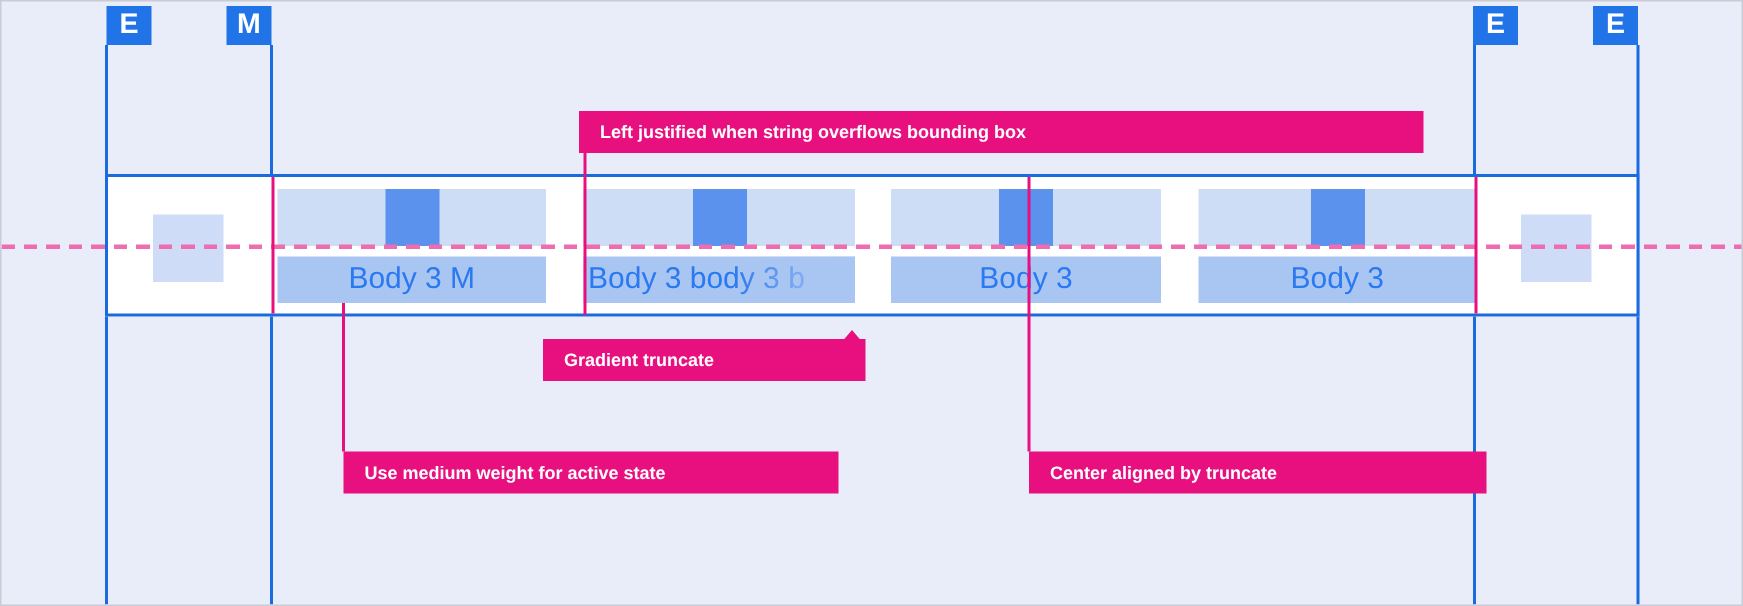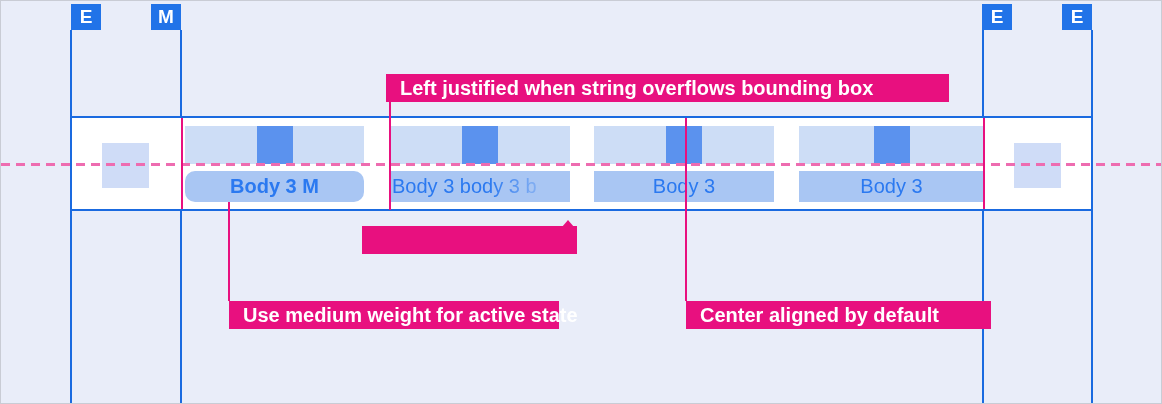--- a/index.html
+++ b/index.html
@@ -47,33 +47,33 @@
   .tab-top{
     position:relative;height:38px;background:#cdddf6;
     display:flex;align-items:stretch;justify-content:center;
   }
   .tab-square{width:36px;background:#5b92ee;}
   .tab-label{
     position:relative;margin-top:7px;height:31px;line-height:31px;
     background:#a9c6f3;color:#2b79f0;font-size:20px;
     text-align:center;white-space:nowrap;overflow:hidden;
   }
-  .tab-label.active{font-weight:700;border-radius:10px;}
+  .tab-label.active{font-weight:400;}
   .tab-label.leftjust{text-align:left;padding-left:3px;}
   .fade-overlay{
     position:absolute;top:0;right:0;bottom:0;width:45%;
     background:linear-gradient(90deg,rgba(169,198,243,0) 0%,#a9c6f3 85%);
   }
   
   .redline{position:absolute;width:2px;background:#e8107f;z-index:5;}
   
   .annotation{
     position:absolute;height:28px;line-height:28px;
     background:#e8107f;color:#ffffff;
-    font-size:20px;font-weight:700;white-space:nowrap;
+    font-size:12px;font-weight:700;white-space:nowrap;
     padding:0 14px;box-sizing:border-box;z-index:6;
   }
   .annotation .arrow-up{
     position:absolute;top:-6px;right:3px;width:0;height:0;
     border-left:6px solid transparent;border-right:6px solid transparent;
     border-bottom:7px solid #e8107f;
   }
 </style>
 </head>
 <body>
@@ -139,22 +139,23 @@
   <div class="redline" style="left:180px;top:117px;height:91px"></div>
   <div class="redline" style="left:982px;top:117px;height:91px"></div>
   <div class="redline" style="left:388px;top:101px;height:108px"></div>
   <div class="redline" style="left:684px;top:117px;height:183px"></div>
   <div class="redline" style="left:227px;top:201px;height:99px"></div>
 
   <div class="annotation" style="left:385px;top:73px;width:563px">
     <span>Left justified when string overflows bounding box</span>
   </div>
   <div class="annotation" style="left:361px;top:225px;width:215px">
+    <span>Gradient truncate</span>
     <div class="arrow-up"></div>
   </div>
   <div class="annotation" style="left:228px;top:300px;width:330px">
     <span>Use medium weight for active state</span>
   </div>
   <div class="annotation" style="left:685px;top:300px;width:305px">
-    <span>Center aligned by default</span>
+    <span>Center aligned by truncate</span>
   </div>
 
 </div>
 
 </body></html>

